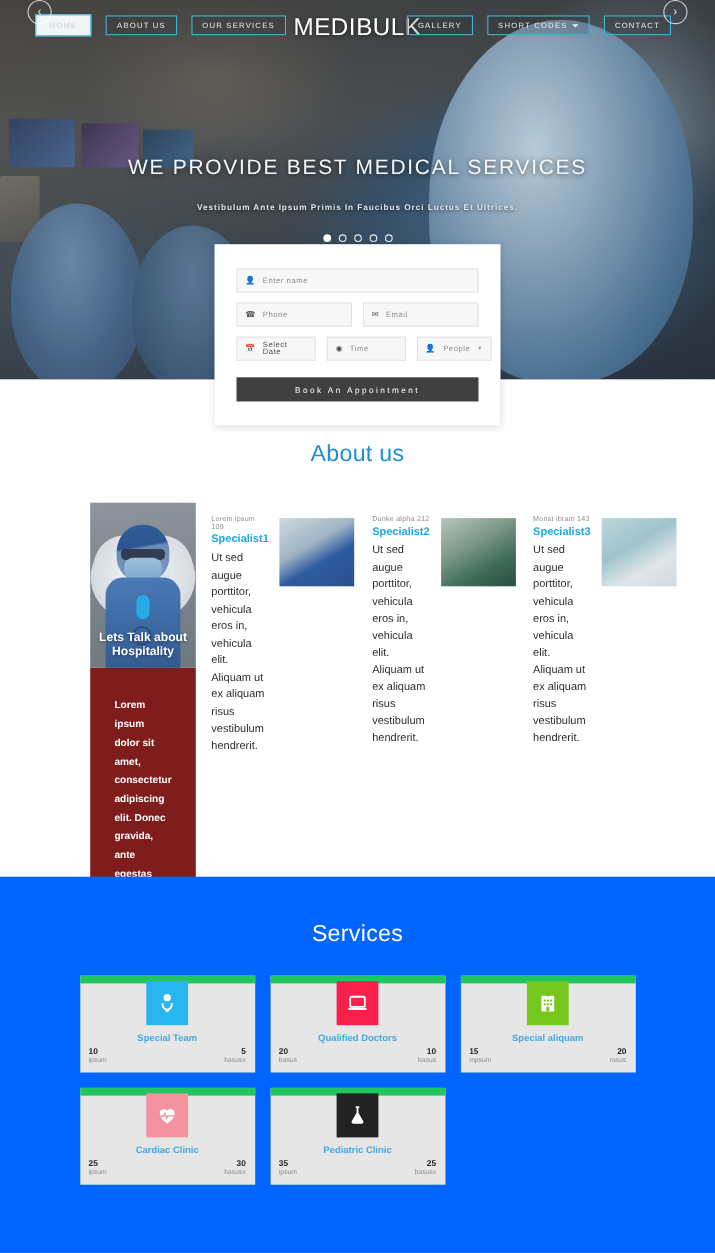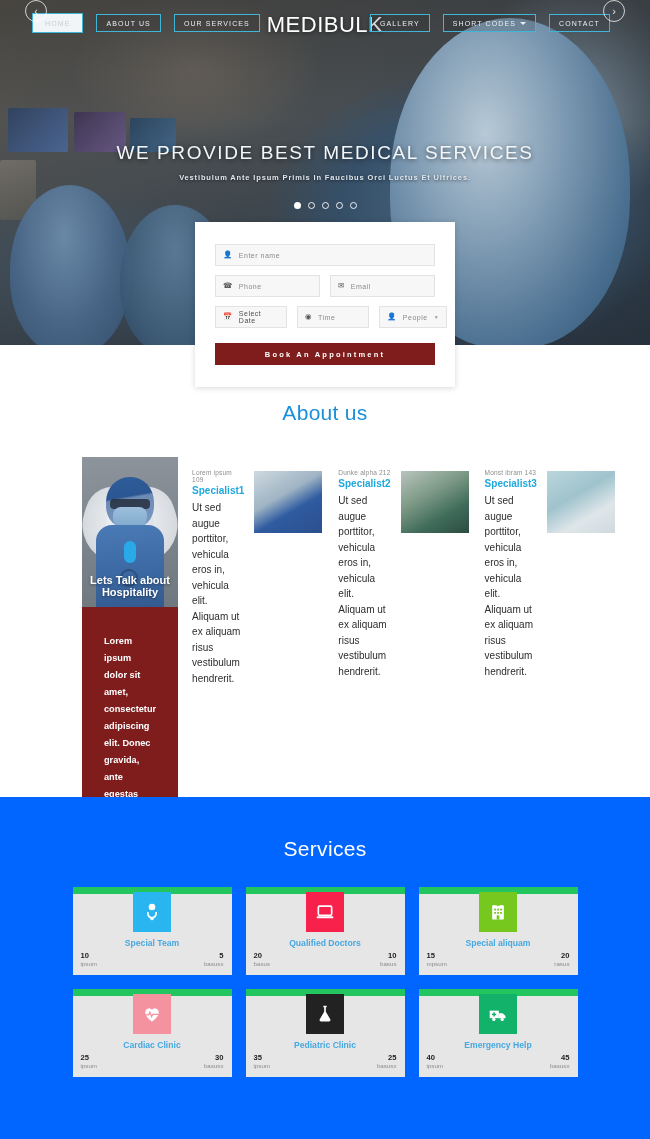--- a/index.html
+++ b/index.html
@@ -102,21 +102,21 @@
   }
   .arrow-l { left: 25px; }
   .arrow-r { right: 25px; }
 
   .hero-copy { position: absolute; left: 0; right: 0; top: 142px; text-align: center; z-index: 4; }
   .hero-title {
     color: #f4f7fa; font-size: 19px; font-weight: 400;
     letter-spacing: 1.6px; text-shadow: 0 1px 5px rgba(0,0,0,.6);
   }
   .hero-sub {
-    margin-top: 9px; color: #dfe6ec; font-size: 7.5px;
+    margin-top: 20px; color: #dfe6ec; font-size: 7.5px;
     font-weight: 700; letter-spacing: .85px;
     text-shadow: 0 1px 3px rgba(0,0,0,.6);
   }
   .dots { margin-top: 20px; display: flex; justify-content: center; gap: 7px; }
   .dot {
     width: 7px; height: 7px; border-radius: 50%;
     border: 1px solid rgba(255,255,255,.9);
     background: transparent; cursor: pointer;
   }
   .dot.on { background: #ffffff; }
@@ -147,25 +147,25 @@
   .fld .ic { color: #555; font-size: 7.5px; line-height: 1; }
   .fld.sel { cursor: pointer; justify-content: space-between; }
   .fld.sel .left { display: flex; align-items: center; gap: 6px; }
   .fld.sel .ar { font-size: 5px; color: #999; }
   .w-date { flex: 0 0 72px; }
   .w-time { flex: 0 0 72px; }
   .w-people { flex: 0 0 62px; }
   .submit {
     margin-top: 6px;
     width: 100%; height: 22px;
-    background: #7f1d1d;
+    background: #404040;
     color: #ffffff;
     border: none;
     font-size: 7.5px;
-    font-weight: 700;
+    font-weight: 400;
     letter-spacing: 2.2px;
     font-family: "Liberation Sans", sans-serif;
     cursor: pointer;
   }
 
   
   .about { position: relative; padding-top: 56px; background: #fff; }
   .sec-title {
     text-align: center; color: #1a8fd8;
     font-size: 21px; font-weight: 400; letter-spacing: .3px;
@@ -541,40 +541,17 @@
             <div class="stat-num">35</div>
             <div class="stat-lbl">ipsum</div>
           </div>
           <div class="stat r">
             <div class="stat-num">25</div>
             <div class="stat-lbl">basusx</div>
           </div>
         </div>
       </div>
 
-      <div class="svc">
-        <div class="svc-icon" style="background:#12b26a">
-          <svg viewBox="0 0 24 24">
-              <path d="M2 8h11v9H2z"></path>
-              <path d="M13 11h4.5l3.5 3.5V17H13z"></path>
-              <circle cx="7" cy="18.5" r="2"></circle>
-              <circle cx="17" cy="18.5" r="2"></circle>
-              <rect x="6.4" y="10" width="1.8" height="5" fill="#12b26a"></rect>
-              <rect x="4.8" y="11.6" width="5" height="1.8" fill="#12b26a"></rect>
-            </svg>
-        </div>
-        <div class="svc-name">Emergency Help</div>
-        <div class="svc-stats">
-          <div class="stat">
-            <div class="stat-num">40</div>
-            <div class="stat-lbl">ipsum</div>
-          </div>
-          <div class="stat r">
-            <div class="stat-num">45</div>
-            <div class="stat-lbl">basusx</div>
-          </div>
-        </div>
-      </div>
 
     </div>
   </div>
 
 </div>
 
 </body></html>

